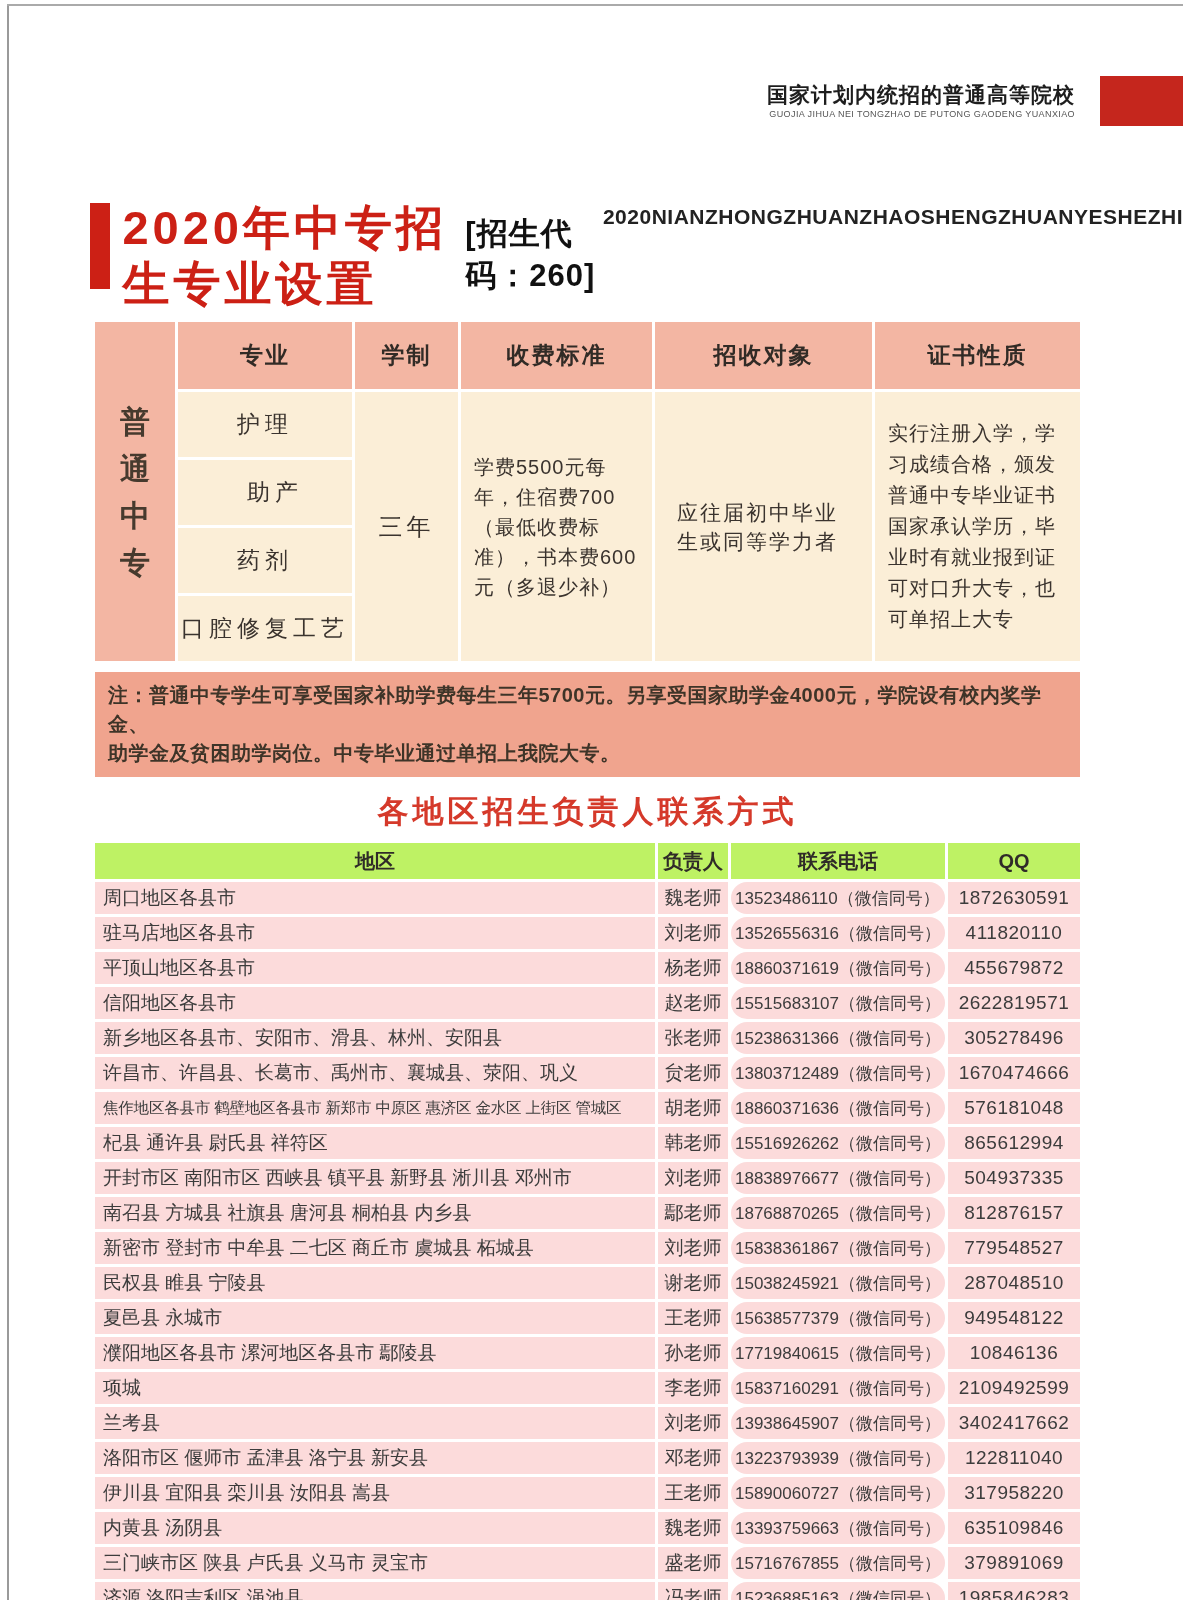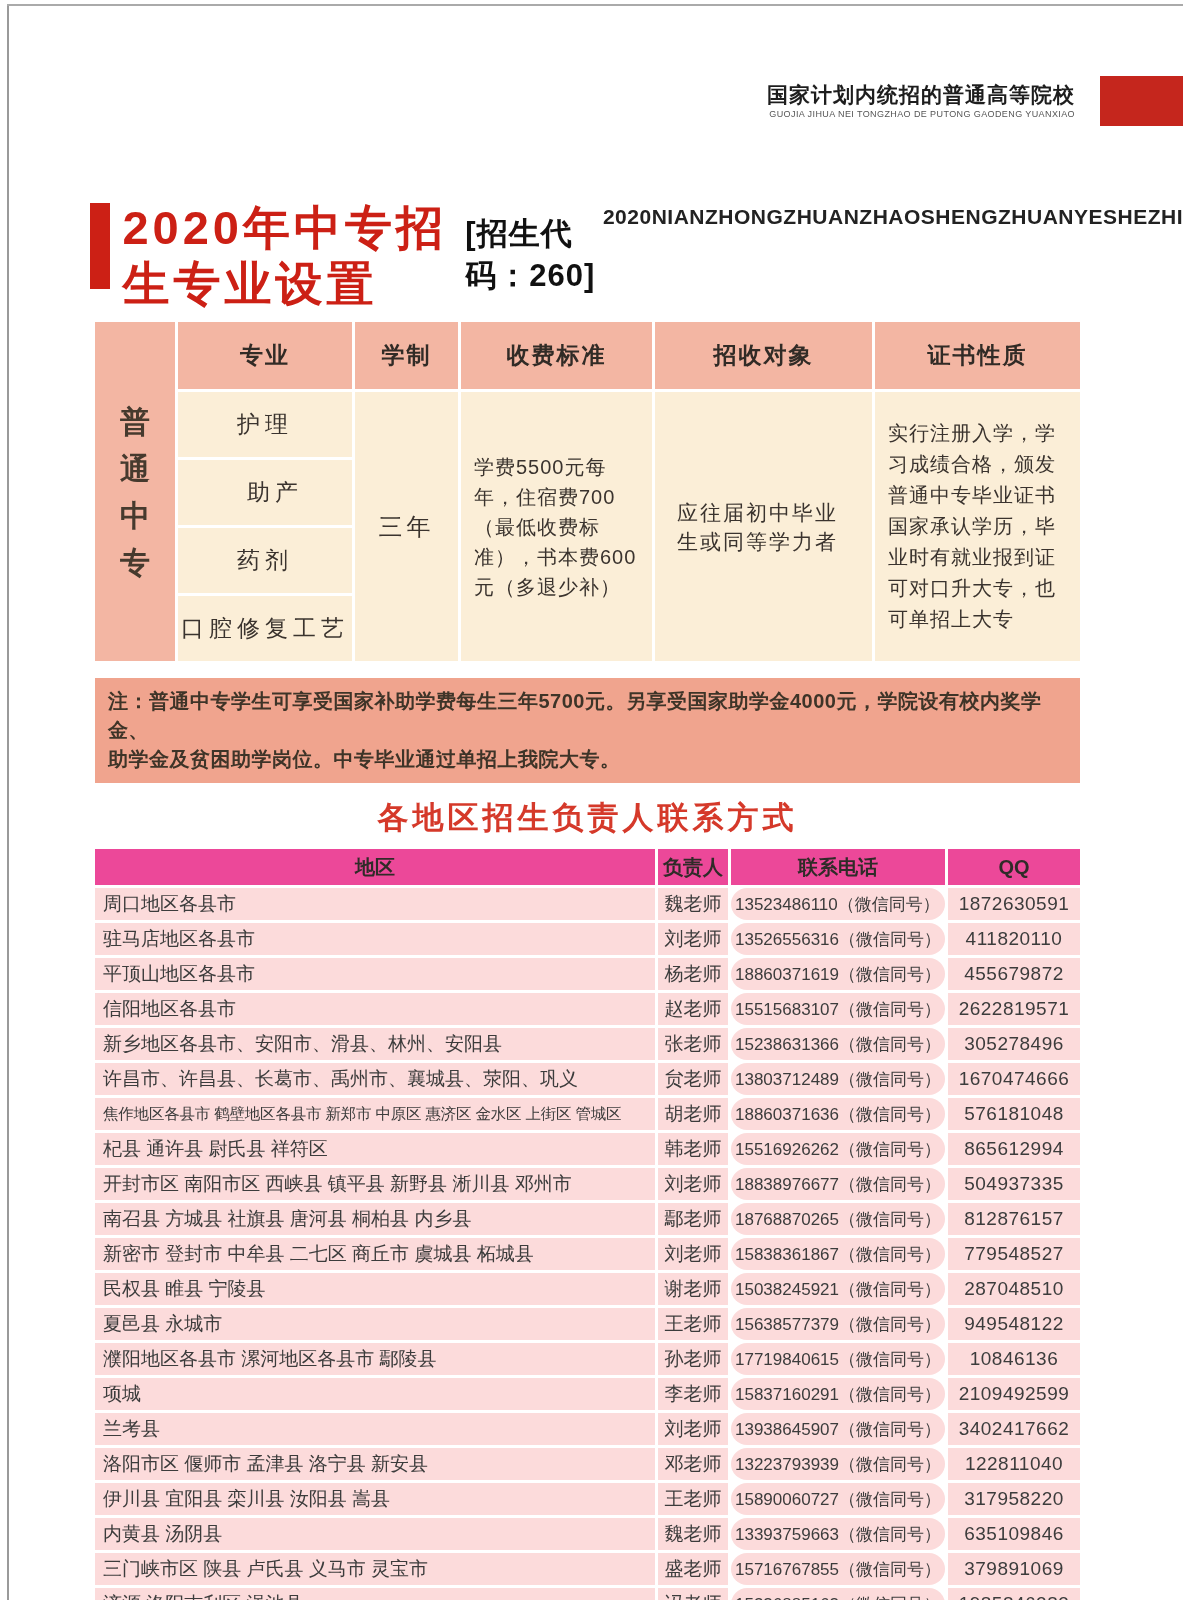--- a/index.html
+++ b/index.html
@@ -50,33 +50,33 @@
   .g-s2 { grid-column:2; grid-row:4; } .g-s3 { grid-column:2; grid-row:5; }
   .g-dur { grid-column:3; grid-row:2/6; font-size:24px; letter-spacing:4px; }
   .g-fee { grid-column:4; grid-row:2/6; font-size:20px; line-height:30px;
            padding:0 13px; justify-content:flex-start; letter-spacing:1px; }
   .g-tgt { grid-column:5; grid-row:2/6; font-size:21px; line-height:29px;
            padding:0 22px; justify-content:flex-start; letter-spacing:2px; }
   .g-cert{ grid-column:6; grid-row:2/6; font-size:20px; line-height:31px;
            padding:0 13px; justify-content:flex-start; letter-spacing:1px; }
 
   
-  .note { margin-top:17px; background:#f0a48e; padding:9px 13px; }
+  .note { margin-top:11px; background:#f0a48e; padding:9px 13px; }
   .note div { font-size:20px; font-weight:bold; color:#3e3428; line-height:29px; letter-spacing:0.5px; }
 
   
   .section-title { margin-top:16px; text-align:center; font-size:31px; font-weight:bold;
                    color:#d5392a; letter-spacing:4px; line-height:38px; }
 
   
   .contacts { margin-top:12px; }
   .c-row { display:grid; grid-template-columns:560px 70px 214px 132px; gap:3px; margin-bottom:3px; }
   .c-cell { background:#fcdbdb; display:flex; align-items:center; min-height:32px;
             font-size:19px; color:#3c3c3c; }
-  .c-head .c-cell { background:#ec4899; font-weight:bold; min-height:36px;
+  .c-head .c-cell { background:#bef264; font-weight:bold; min-height:36px;
                     justify-content:center; font-size:20px; color:#2f2b28; }
   .c-cell.region { justify-content:flex-start; padding:0 8px; white-space:nowrap; overflow:hidden; }
   .c-cell.region.tight { font-size:15.5px; letter-spacing:-0.2px; }
   .c-cell.name { justify-content:center; }
   .c-cell.phone { justify-content:flex-start; padding:0 4px; font-size:17px; white-space:nowrap; overflow:hidden;border-radius:16px; }
   .c-cell.qq { justify-content:center; letter-spacing:0.5px; }
 </style>
 </head>
 <body>
 

